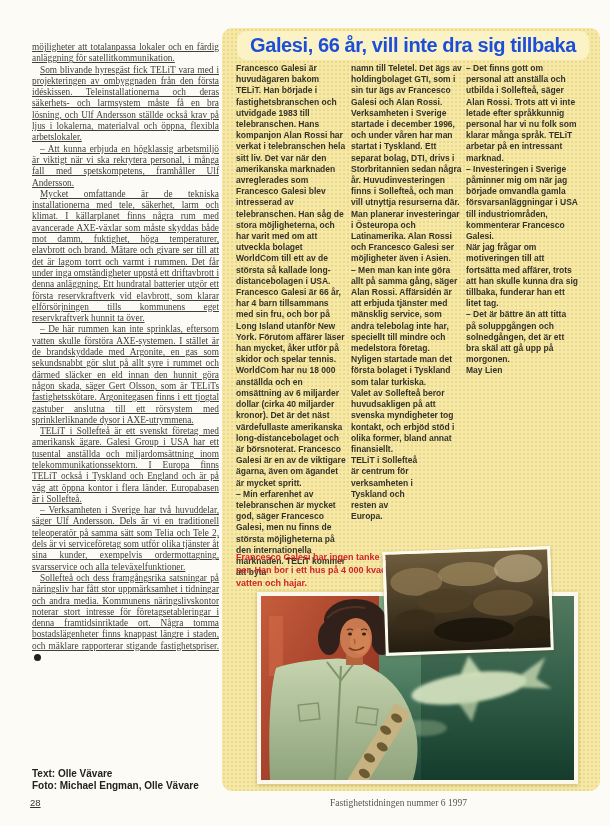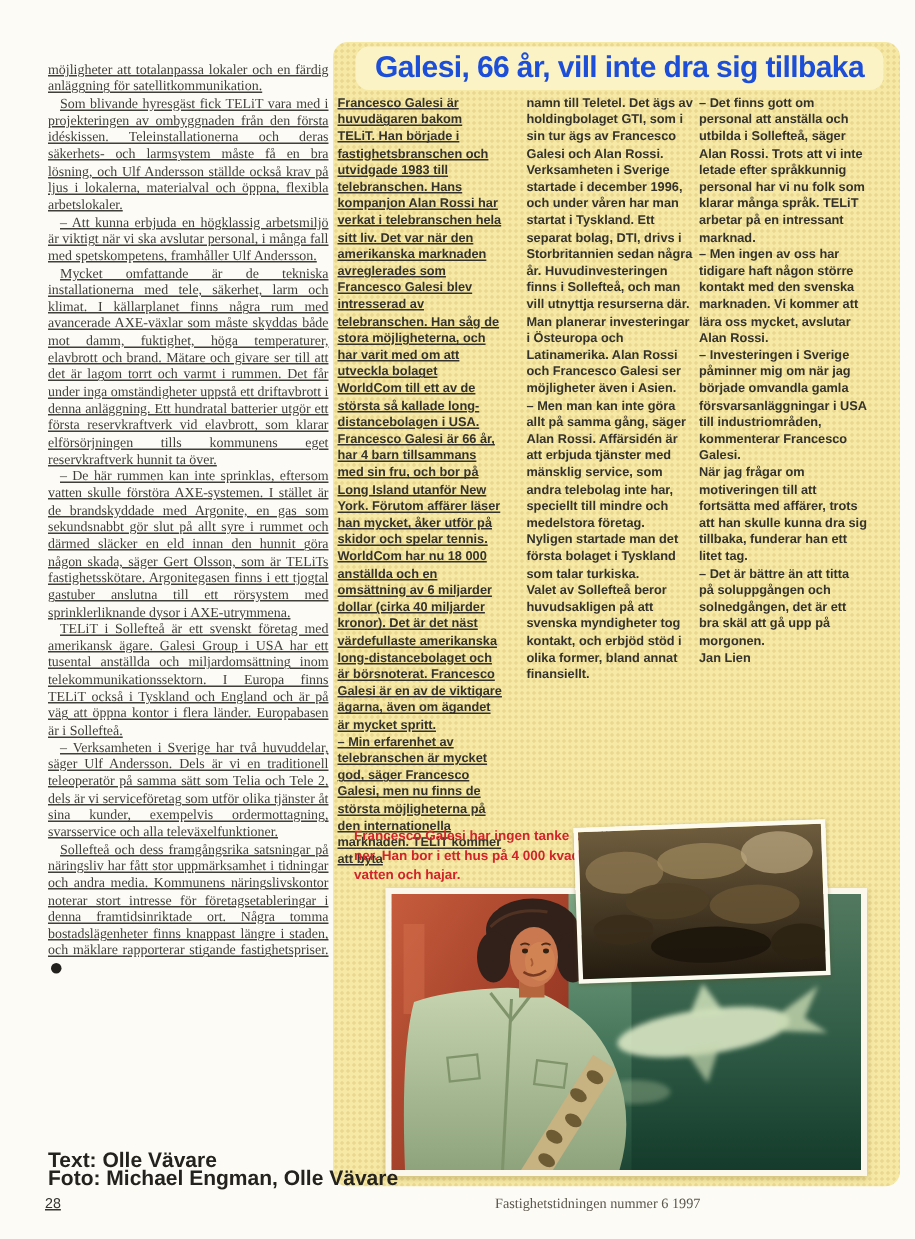--- a/index.html
+++ b/index.html
@@ -19,82 +19,81 @@
     font-family:"Liberation Serif",serif;font-size:9.3px;line-height:11.3px;
     color:#413f3a;text-align:justify;text-decoration:underline;}
   .left-column p{margin:0;}
   .left-column p.indent{text-indent:8px;}
   .endmark{display:inline-block;width:7px;height:7px;border-radius:50%;
     background:#23211d;vertical-align:-1px;margin-left:2px;}
   
   .col{position:absolute;top:63px;font-size:8.5px;line-height:11.2px;font-weight:bold;
     color:#35322b;}
   .col p{margin:0;}
-  .col-2{left:225px;width:110px;text-decoration:underline;}
+  .col-2{left:236px;width:110px;}
   .col-3{left:351px;width:111px;}
   .col-4{left:466px;width:112px;}
   .byline{margin-top:12px;}
   .wrap-spacer{float:right;width:42px;height:60px;}
   .photo-caption{position:absolute;left:236px;top:551px;width:212px;
     font-size:9px;line-height:13px;font-weight:bold;color:#d2232a;}
   
   .main-photo{position:absolute;left:257px;top:592px;width:313px;height:184px;
     border:4px solid #fbf7ea;box-shadow:0 1px 4px rgba(120,95,30,.35);}
   .main-photo svg{display:block;}
   .inset-photo{position:absolute;left:384px;top:549px;width:162px;height:98px;
     border:3px solid #fdfaf0;box-shadow:0 1px 3px rgba(90,70,20,.4);
     transform:rotate(-2deg);}
   .inset-photo svg{display:block;}
   
-  .credits{position:absolute;left:32px;top:768px;font-size:14px;line-height:11.5px;
+  .credits{position:absolute;left:32px;top:768px;font-size:10px;line-height:11.5px;
     font-weight:bold;color:#24221e;}
   .page-number{position:absolute;left:30px;top:797px;font-size:9.5px;color:#35332e;text-decoration:underline;}
   .magazine-footer{position:absolute;left:330px;top:798px;width:238px;
     font-family:"Liberation Serif",serif;font-size:9.5px;color:#5a564c;}
 </style>
 </head>
 <body>
 
 <div class="page">
 
   <div class="yellow-panel"></div>
   <div class="headline-band"></div>
   <div class="article-title">Galesi, 66 år, vill inte dra sig tillbaka</div>
 
   <div class="left-column">
     <p>möjligheter att totalanpassa lokaler och en färdig anläggning för satellitkommunikation.</p>
     <p class="indent">Som blivande hyresgäst fick TELiT vara med i projekteringen av ombyggnaden från den första idéskissen. Teleinstallationerna och deras säkerhets- och larmsystem måste få en bra lösning, och Ulf Andersson ställde också krav på ljus i lokalerna, materialval och öppna, flexibla arbetslokaler.</p>
-    <p class="indent">– Att kunna erbjuda en högklassig arbetsmiljö är viktigt när vi ska avslutar personal, i många fall med spetskompetens, framhåller Ulf Andersson.</p>
+    <p class="indent">– Att kunna erbjuda en högklassig arbetsmiljö är viktigt när vi ska rekrytera personal, i många fall med spetskompetens, framhåller Ulf Andersson.</p>
     <p class="indent">Mycket omfattande är de tekniska installationerna med tele, säkerhet, larm och klimat. I källarplanet finns några rum med avancerade AXE-växlar som måste skyddas både mot damm, fuktighet, höga temperaturer, elavbrott och brand. Mätare och givare ser till att det är lagom torrt och varmt i rummen. Det får under inga omständigheter uppstå ett driftavbrott i denna anläggning. Ett hundratal batterier utgör ett första reservkraftverk vid elavbrott, som klarar elförsörjningen tills kommunens eget reservkraftverk hunnit ta över.</p>
     <p class="indent">– De här rummen kan inte sprinklas, eftersom vatten skulle förstöra AXE-systemen. I stället är de brandskyddade med Argonite, en gas som sekundsnabbt gör slut på allt syre i rummet och därmed släcker en eld innan den hunnit göra någon skada, säger Gert Olsson, som är TELiTs fastighetsskötare. Argonitegasen finns i ett tjogtal gastuber anslutna till ett rörsystem med sprinklerliknande dysor i AXE-utrymmena.</p>
     <p class="indent">TELiT i Sollefteå är ett svenskt företag med amerikansk ägare. Galesi Group i USA har ett tusental anställda och miljardomsättning inom telekommunikationssektorn. I Europa finns TELiT också i Tyskland och England och är på väg att öppna kontor i flera länder. Europabasen är i Sollefteå.</p>
     <p class="indent">– Verksamheten i Sverige har två huvuddelar, säger Ulf Andersson. Dels är vi en traditionell teleoperatör på samma sätt som Telia och Tele 2, dels är vi serviceföretag som utför olika tjänster åt sina kunder, exempelvis ordermottagning, svarsservice och alla televäxelfunktioner.</p>
     <p class="indent"><span>Sollefteå och dess framgångsrika satsningar på näringsliv har fått stor uppmärksamhet i tidningar och andra media. Kommunens näringslivskontor noterar stort intresse för företagsetableringar i denna framtidsinriktade ort. Några tomma bostadslägenheter finns knappast längre i staden, och mäklare rapporterar stigande fastighetspriser.</span><span class="endmark"></span></p>
   </div>
 
   <div class="col col-2">
     <p>Francesco Galesi är huvudägaren bakom TELiT. Han började i fastighetsbranschen och utvidgade 1983 till telebranschen. Hans kompanjon Alan Rossi har verkat i telebranschen hela sitt liv. Det var när den amerikanska marknaden avreglerades som Francesco Galesi blev intresserad av telebranschen. Han såg de stora möjligheterna, och har varit med om att utveckla bolaget WorldCom till ett av de största så kallade long-distancebolagen i USA.</p>
     <p>Francesco Galesi är 66 år, har 4 barn tillsammans med sin fru, och bor på Long Island utanför New York. Förutom affärer läser han mycket, åker utför på skidor och spelar tennis. WorldCom har nu 18 000 anställda och en omsättning av 6 miljarder dollar (cirka 40 miljarder kronor). Det är det näst värdefullaste amerikanska long-distancebolaget och är börsnoterat. Francesco Galesi är en av de viktigare ägarna, även om ägandet är mycket spritt.</p>
     <p>– Min erfarenhet av telebranschen är mycket god, säger Francesco Galesi, men nu finns de största möjligheterna på den internationella marknaden. TELiT kommer att byta</p>
   </div>
 
   <div class="col col-3">
     <p>namn till Teletel. Det ägs av holdingbolaget GTI, som i sin tur ägs av Francesco Galesi och Alan Rossi. Verksamheten i Sverige startade i december 1996, och under våren har man startat i Tyskland. Ett separat bolag, DTI, drivs i Storbritannien sedan några år. Huvudinvesteringen finns i Sollefteå, och man vill utnyttja resurserna där. Man planerar investeringar i Östeuropa och Latinamerika. Alan Rossi och Francesco Galesi ser möjligheter även i Asien.</p>
     <p>– Men man kan inte göra allt på samma gång, säger Alan Rossi. Affärsidén är att erbjuda tjänster med mänsklig service, som andra telebolag inte har, speciellt till mindre och medelstora företag. Nyligen startade man det första bolaget i Tyskland som talar turkiska.</p>
     <p>Valet av Sollefteå beror huvudsakligen på att svenska myndigheter tog kontakt, och erbjöd stöd i olika former, bland annat finansiellt.</p>
-    <p><span class="wrap-spacer"></span></p>
+    <p><span class="wrap-spacer"></span><span>TELiT i Sollefteå är centrum för verksamheten i Tyskland och resten av Europa.</span></p>
   </div>
 
   <div class="col col-4">
     <p>– Det finns gott om personal att anställa och utbilda i Sollefteå, säger Alan Rossi. Trots att vi inte letade efter språkkunnig personal har vi nu folk som klarar många språk. TELiT arbetar på en intressant marknad.</p>
-    <p>– Men ingen av oss har tidigare haft någon större kontakt med den svenska marknaden. Vi kommer att lära oss mycket, avslutar Alan Rossi.</p>
     <p>– Investeringen i Sverige påminner mig om när jag började omvandla gamla försvarsanläggningar i USA till industriområden, kommenterar Francesco Galesi.</p>
     <p>När jag frågar om motiveringen till att fortsätta med affärer, trots att han skulle kunna dra sig tillbaka, funderar han ett litet tag.</p>
     <p>– Det är bättre än att titta på soluppgången och solnedgången, det är ett bra skäl att gå upp på morgonen.</p>
-    <p class="byline">Jan Lien</p>
+    <p class="byline">May Lien</p>
   </div>
 
   <div class="photo-caption">Francesco Galesi har ingen tanke på att trappa ner. Han bor i ett hus på 4 000 kvadratmeter med vatten och hajar.</div>
 
   <div class="main-photo">
     <svg width="313" height="184" viewBox="0 0 313 184">
       <defs>
         <linearGradient id="aqua" x1="0" y1="0" x2="0" y2="1">
           <stop offset="0" stop-color="#7da685"></stop>
             <stop offset="0.55" stop-color="#45755a"></stop>

